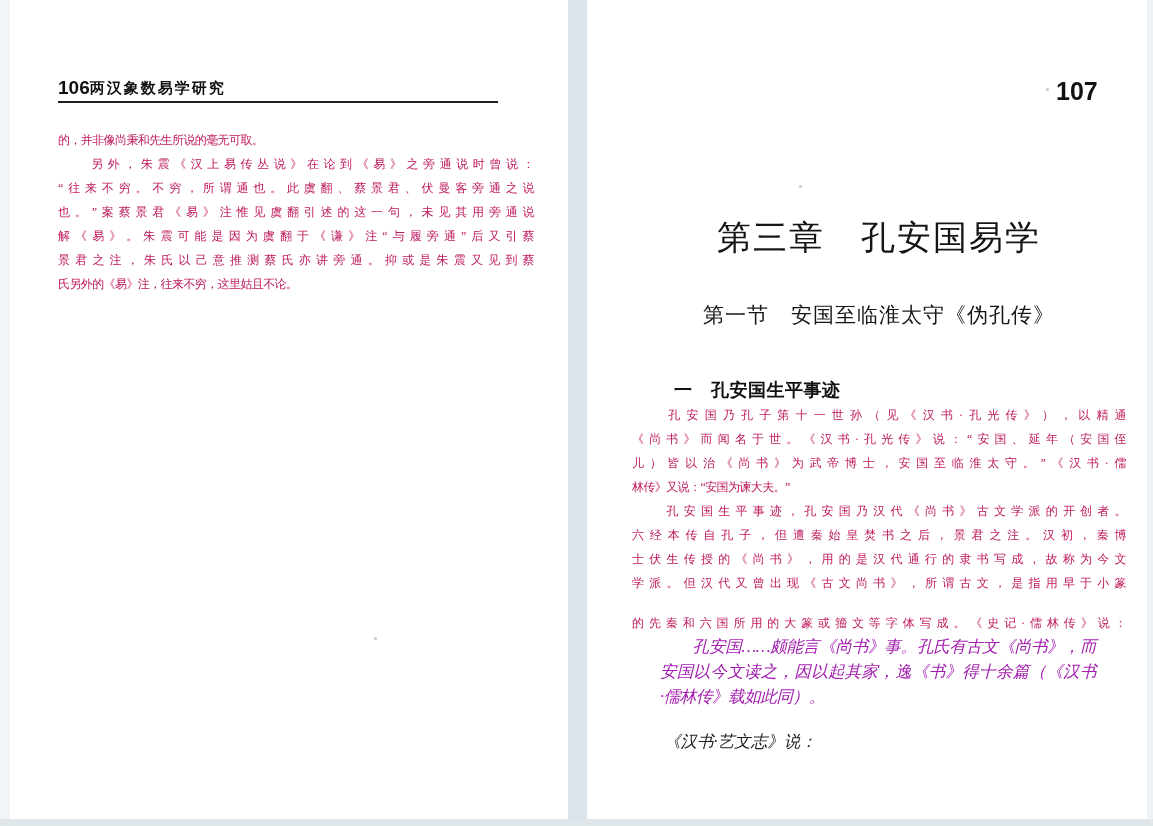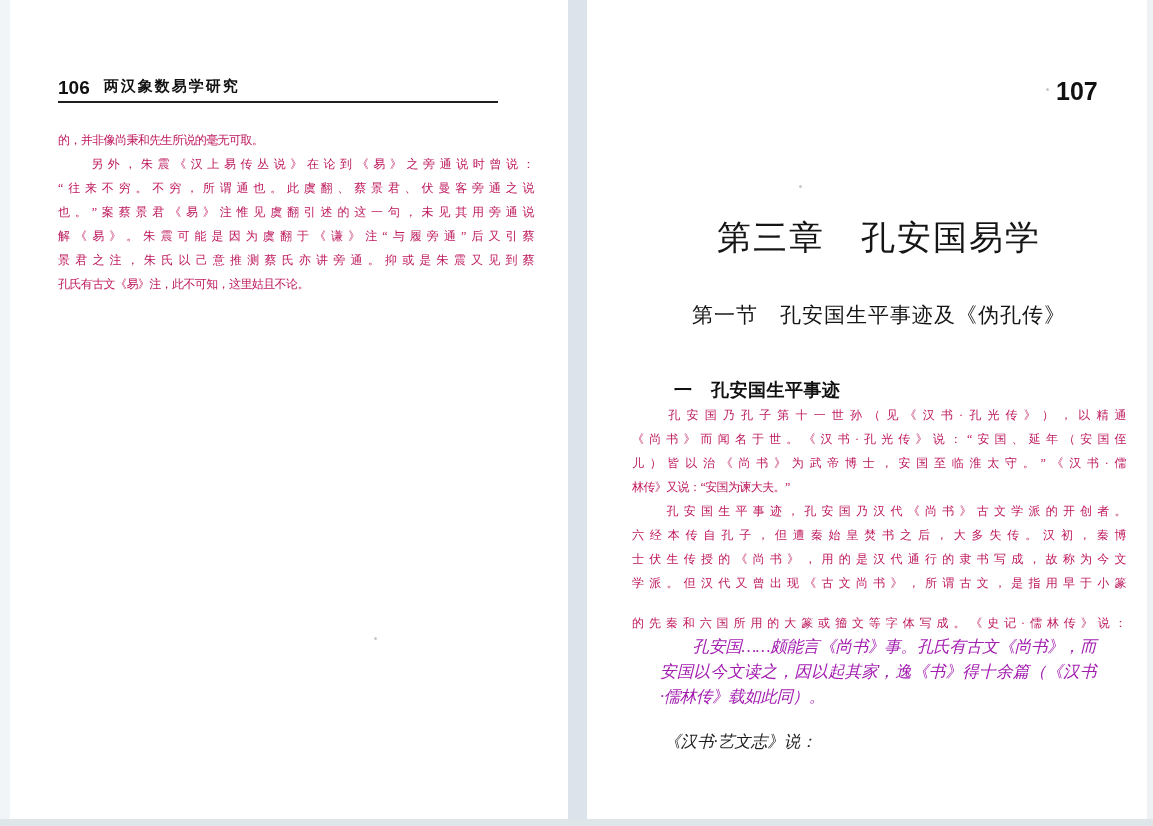--- a/index.html
+++ b/index.html
@@ -15,21 +15,21 @@
   .page-right{left:587px;width:560px;}
 
   
   .strip{position:absolute;}
   .strip-left{left:0;top:0;width:10px;height:826px;background:#f1f5f7;}
   .strip-gutter{left:568px;top:0;width:19px;height:826px;background:#dce3eb;}
   .strip-right{left:1147px;top:0;width:6px;height:826px;background:#eef2f5;}
   .strip-bottom{left:0;top:819px;width:1153px;height:7px;background:#dfe6ea;}
 
   
-  .hdr{position:absolute;left:58px;top:77px;display:flex;align-items:flex-start;gap:14px;}
+  .hdr{position:absolute;left:58px;top:77px;display:flex;align-items:center;}
   .hdr .num{font-family:"Liberation Sans", sans-serif;font-weight:bold;font-size:19px;color:#111;}
   .hdr .run{font-family:"Liberation Sans", sans-serif;font-weight:bold;font-size:15px;letter-spacing:2px;color:#111;}
   .hdr-rule{position:absolute;left:58px;top:101px;width:440px;height:2px;background:#1e1e1e;}
 
   
   .bodyline{
     position:absolute;height:24px;line-height:24px;
     font-size:12px;letter-spacing:-0.6px;color:#be185d;
     white-space:nowrap;text-align:justify;text-align-last:justify;
   }
@@ -75,33 +75,33 @@
     <span class="run">两汉象数易学研究</span>
   </div>
   <div class="hdr-rule"></div>
 
   <div class="bodyline lp short" style="top:128px">的，并非像尚秉和先生所说的毫无可取。</div>
   <div class="bodyline lp" style="top:152px">　　另外，朱震《汉上易传丛说》在论到《易》之旁通说时曾说：</div>
   <div class="bodyline lp" style="top:176px">“往来不穷。不穷，所谓通也。此虞翻、蔡景君、伏曼客旁通之说</div>
   <div class="bodyline lp" style="top:200px">也。”案蔡景君《易》注惟见虞翻引述的这一句，未见其用旁通说</div>
   <div class="bodyline lp" style="top:224px">解《易》。朱震可能是因为虞翻于《谦》注“与履旁通”后又引蔡</div>
   <div class="bodyline lp" style="top:248px">景君之注，朱氏以己意推测蔡氏亦讲旁通。抑或是朱震又见到蔡</div>
-  <div class="bodyline lp short" style="top:272px">孔氏有古文《易》注，此不可知，这里姑且不论。</div>
+  <div class="bodyline lp short" style="top:272px">氏另外的《易》注，往来不穷，这里姑且不论。</div>
 
   <div class="pagenum-r">107</div>
   <div class="chapter-title">第三章　孔安国易学</div>
-  <div class="section-title">第一节　孔安国生平事迹及《伪孔传》</div>
+  <div class="section-title">第一节　安国至临淮太守《伪孔传》</div>
   <div class="subsection">一　孔安国生平事迹</div>
 
   <div class="bodyline rp" style="top:403px">　　孔安国乃孔子第十一世孙（见《汉书·孔光传》），以精通</div>
   <div class="bodyline rp" style="top:427px">《尚书》而闻名于世。《汉书·孔光传》说：“安国、延年（安国侄</div>
   <div class="bodyline rp" style="top:451px">儿）皆以治《尚书》为武帝博士，安国至临淮太守。”《汉书·儒</div>
   <div class="bodyline rp short" style="top:475px">林传》又说：“安国为谏大夫。”</div>
   <div class="bodyline rp" style="top:499px">　　孔安国生平事迹，孔安国乃汉代《尚书》古文学派的开创者。</div>
-  <div class="bodyline rp" style="top:523px">六经本传自孔子，但遭秦始皇焚书之后，大多失传。汉初，秦博</div>
+  <div class="bodyline rp" style="top:523px">六经本传自孔子，但遭秦始皇焚书之后，景君之注。汉初，秦博</div>
   <div class="bodyline rp" style="top:547px">士伏生传授的《尚书》，用的是汉代通行的隶书写成，故称为今文</div>
   <div class="bodyline rp" style="top:571px">学派。但汉代又曾出现《古文尚书》，所谓古文，是指用早于小篆</div>
   <div class="bodyline rp" style="top:611px">的先秦和六国所用的大篆或籀文等字体写成。《史记·儒林传》说：</div>
 
   <div class="quoteline" style="top:634px">　　孔安国……颇能言《尚书》事。孔氏有古文《尚书》，而</div>
   <div class="quoteline" style="top:659px">安国以今文读之，因以起其家，逸《书》得十余篇（《汉书</div>
   <div class="quoteline short" style="top:684px">·儒林传》载如此同）。</div>
 
   <div class="closing">《汉书·艺文志》说：</div>
 

